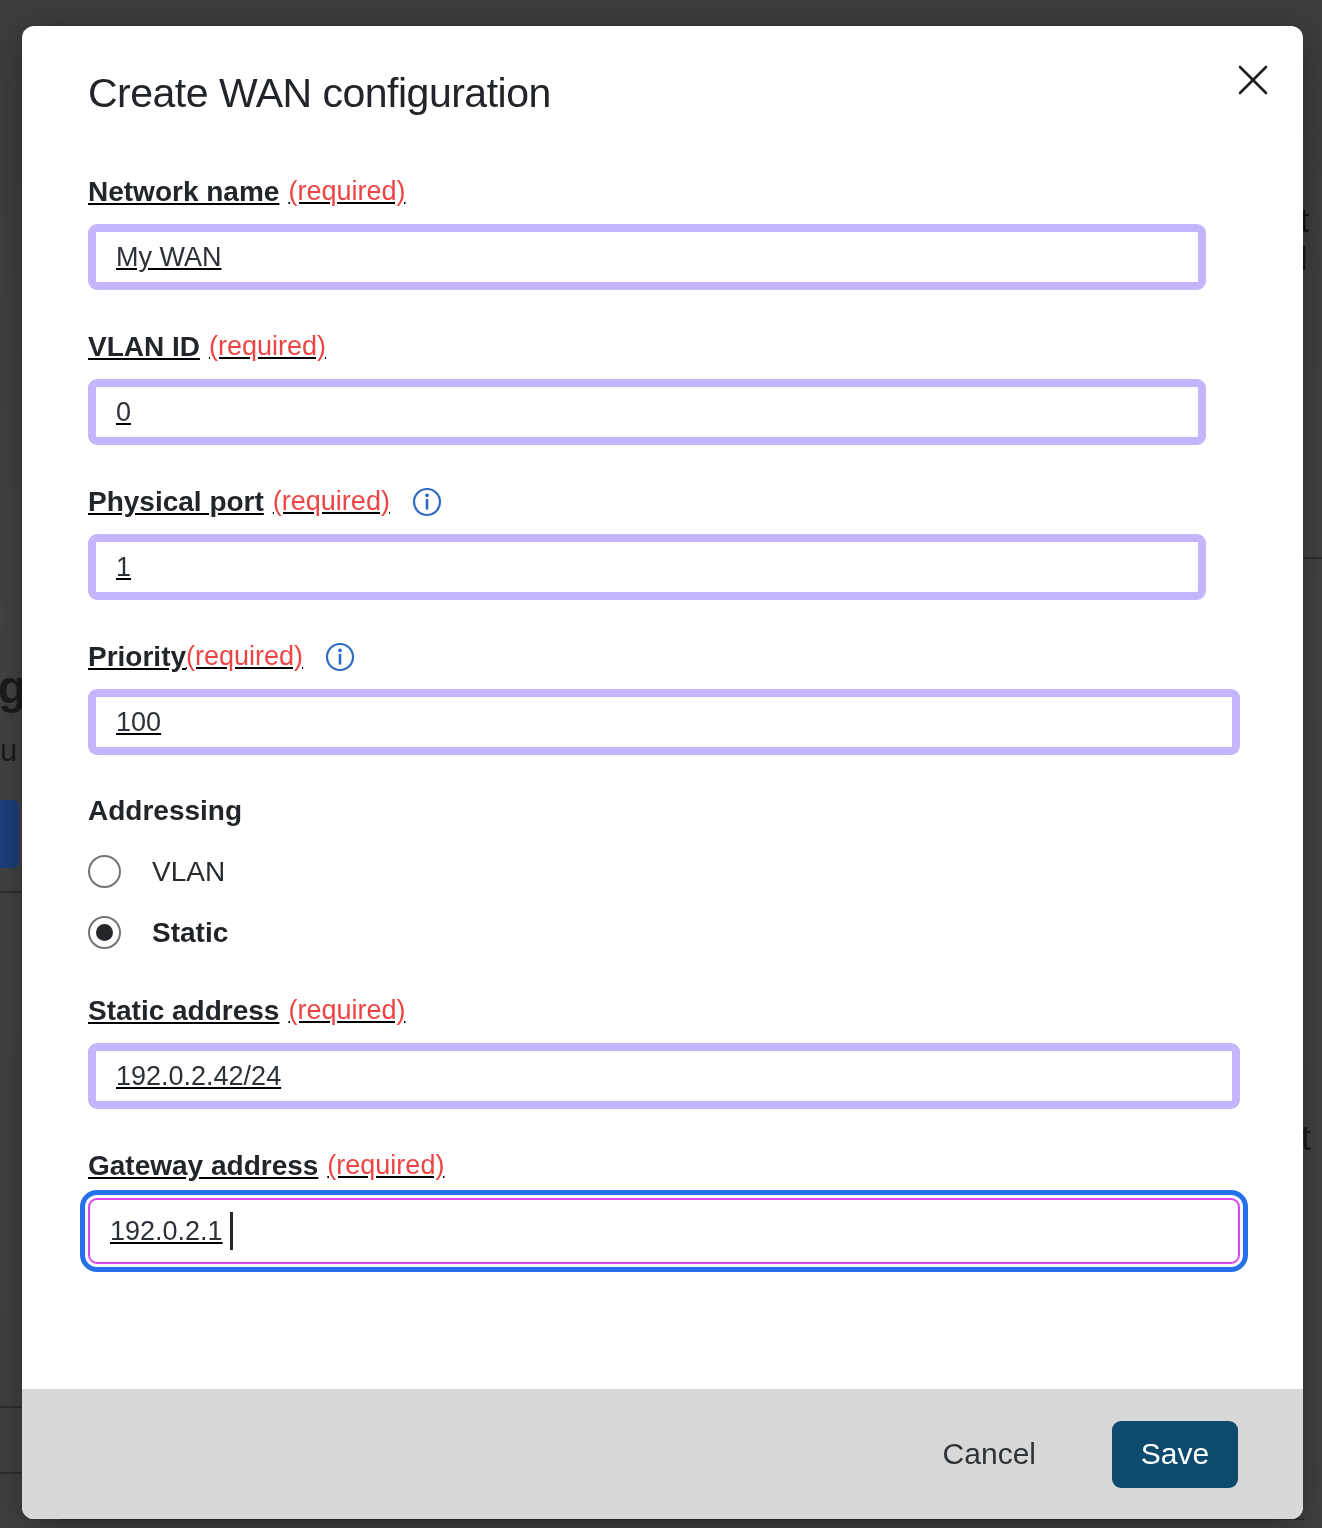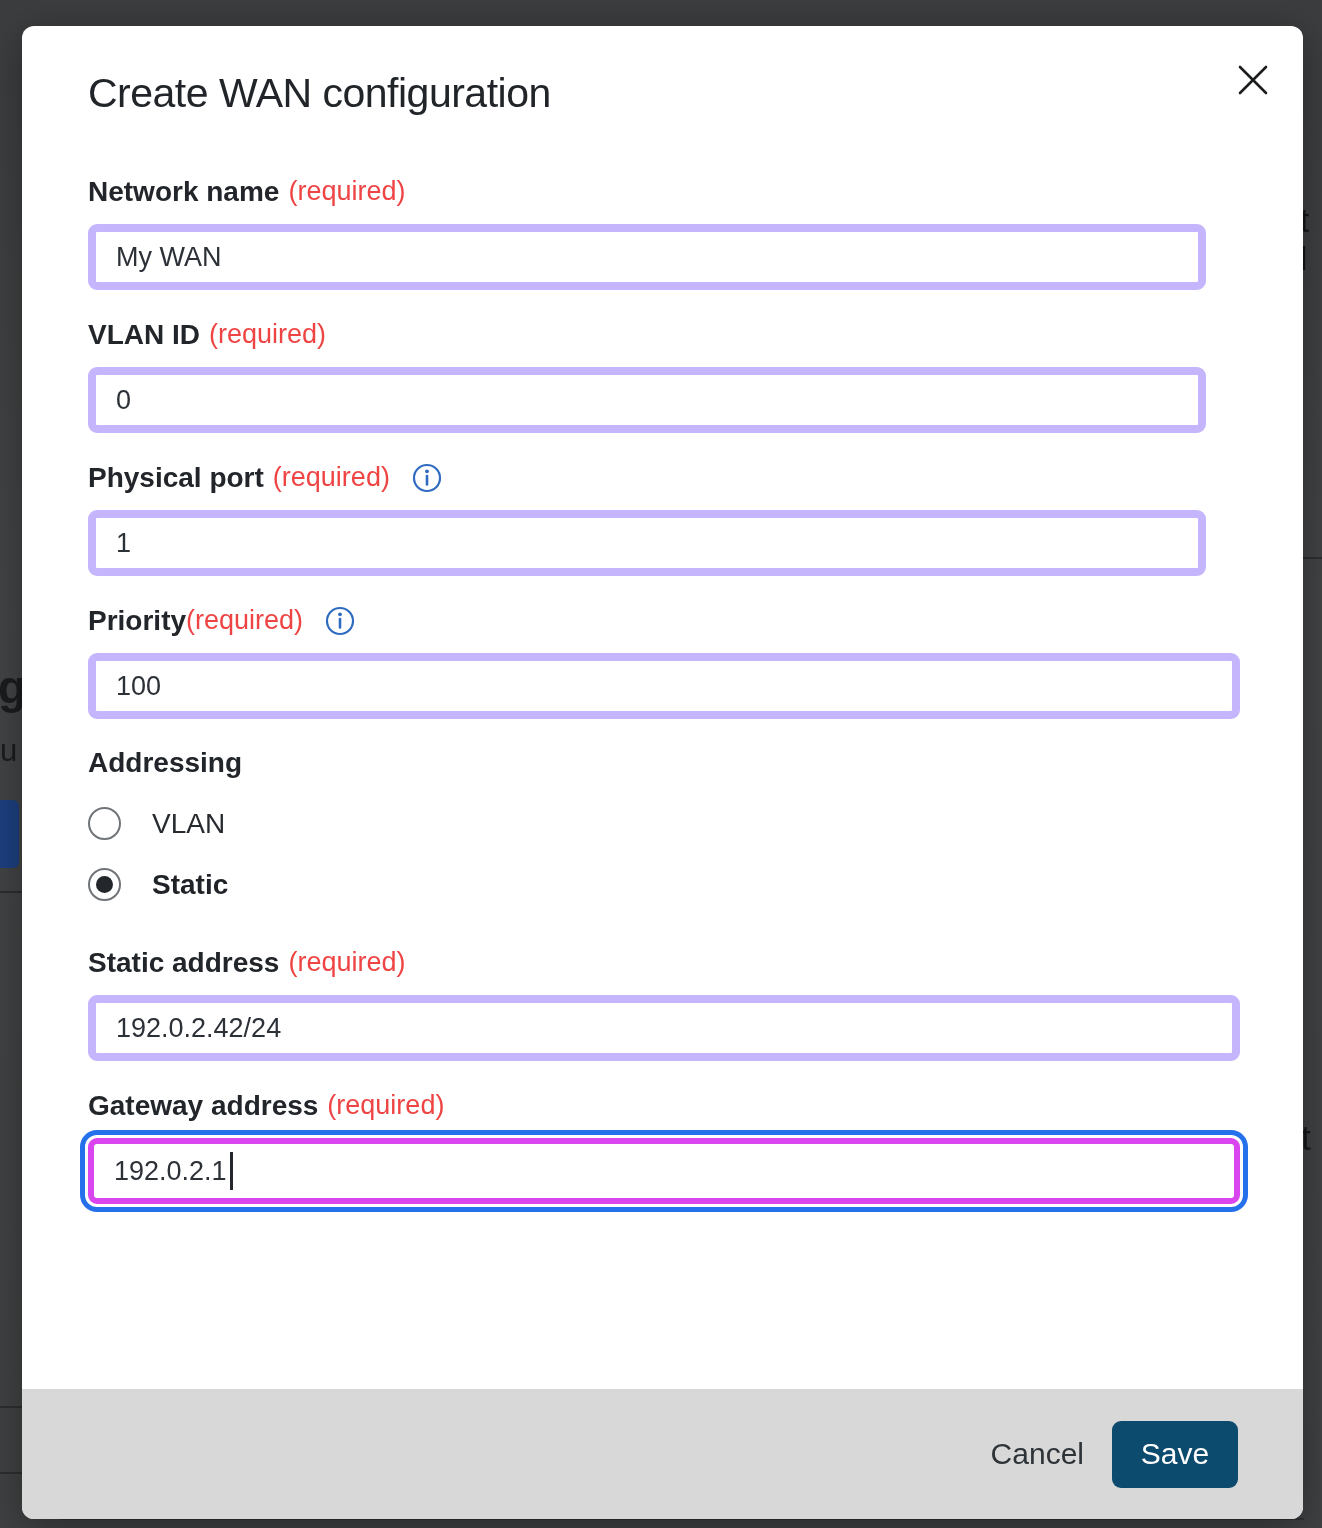--- a/index.html
+++ b/index.html
@@ -49,21 +49,21 @@
     letter-spacing: -0.5px;
     margin-bottom: 58px;
   }
   .close-btn {
     position: absolute; top: 34px; right: 30px;
     width: 40px; height: 40px;
     background: none; border: none; cursor: pointer;
     display: flex; align-items: center; justify-content: center;
   }
 
-  .field { margin-bottom: 28px; }
+  .field { margin-bottom: 40px; text-decoration: underline; }
   .field-label {
     display: flex; align-items: center;
     margin-bottom: 16px;
     font-size: 28px; line-height: 33px;
   }
   .lbl { font-weight: 700; color: #22262b; }
   .note { font-weight: 400; color: #ef4444; margin-left: 9px; font-size: 27px; }
   .note.tight { margin-left: 0; }
   .info-btn {
     background: none; border: none; padding: 0; cursor: pointer;
@@ -78,21 +78,21 @@
     border: 8px solid #c4b5fd;
     border-radius: 9px;
     padding: 0 18px 0 20px;
     font-family: "Liberation Sans", sans-serif;
     font-size: 27px; color: #2c3138;
     background: #fff;
     outline: none;
   }
   .text-input.wide { width: 1152px; }
   .text-input.focused {
-    border: 6px solid #d946ef;
+    border: 2px solid #d946ef;
     box-shadow: 0 0 0 3px #ffffff, 0 0 0 8px #2570eb;
   }
   .caret {
     position: absolute; left: 142px; top: 14px;
     width: 3px; height: 38px; background: #24272b;
   }
 
   
   .addressing { margin-bottom: 45px; }
   .addressing-heading {
@@ -114,21 +114,21 @@
   .radio-row.selected .radio-circle .dot { background: #23272c; }
   .radio-label { margin-left: 31px; font-size: 28px; color: #272b30; }
   .radio-row.selected .radio-label { font-weight: 700; color: #1f2328; }
 
   
   .dialog-footer {
     position: absolute; left: 0; right: 0; bottom: 0; height: 130px;
     background: #d8d8d8;
     border-radius: 0 0 12px 12px;
     display: flex; align-items: center; justify-content: flex-end;
-    gap: 24px;
+    gap: 72px;
     padding-right: 65px;
   }
   .cancel-btn {
     background: none; border: none; cursor: pointer;
     font-family: "Liberation Sans", sans-serif;
     font-size: 30px; color: #2e3338;
     padding: 8px 4px;
   }
   .save-btn {
     width: 126px; height: 67px;

